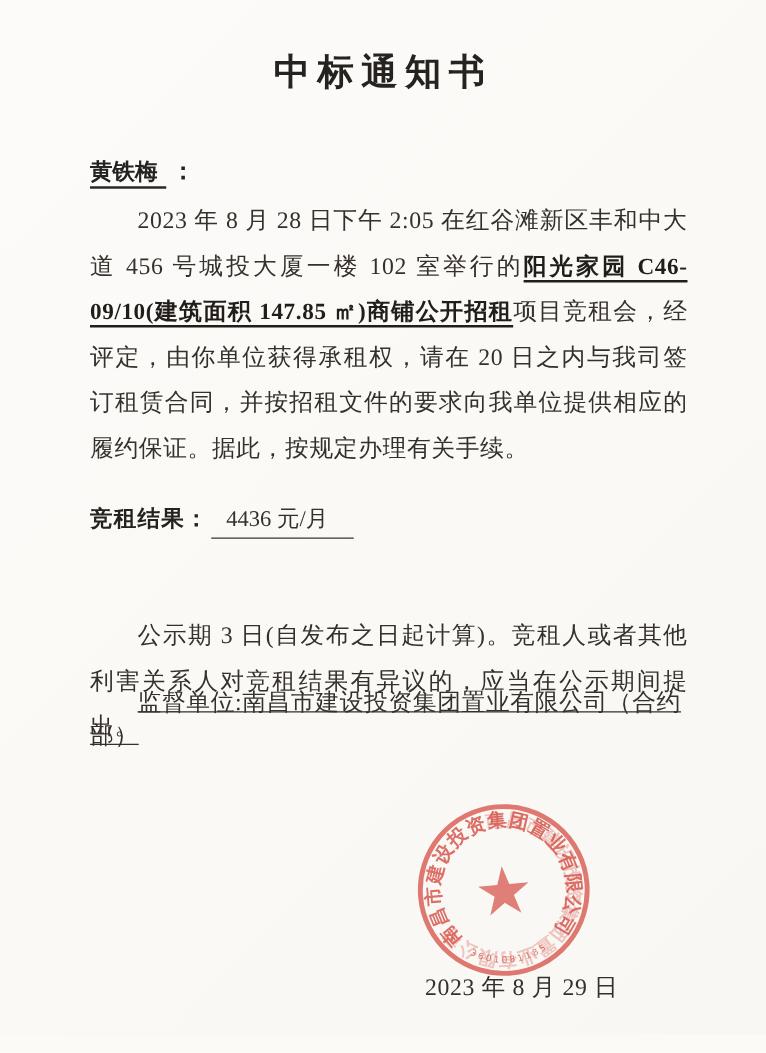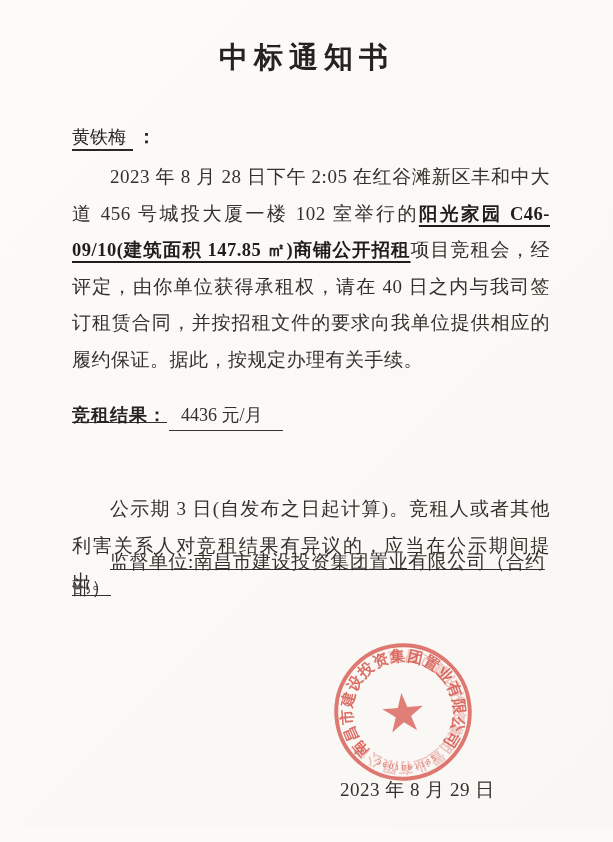--- a/index.html
+++ b/index.html
@@ -16,40 +16,40 @@
   }
   .doc-title{
     position:absolute;top:38px;left:0;right:0;
     text-align:center;font-size:29px;font-weight:700;
     letter-spacing:6px;color:#262220;
   }
   .addressee-line{
     position:absolute;top:124px;left:72px;font-size:19px;
   }
   .addressee-name{
-    font-weight:400;color:#262220;font-size:18px;
+    font-weight:700;color:#262220;font-size:18px;
     border-bottom:2px solid #2c2826;padding:0 7px 2px 0;text-align:center;
   }
   .addressee-colon{font-weight:700;margin-left:4px;color:#262220;}
   .para{
     position:absolute;left:72px;width:478px;
     font-size:19px;line-height:36.5px;
     text-align:justify;text-indent:2em;
     letter-spacing:0.5px;
   }
   .para-1{top:159px;}
   .para-2{top:475px;margin-top:16px;}
   .hl{
     font-weight:700;color:#211d1b;font-size:18.5px;
     text-decoration:underline;
     text-underline-offset:5px;
     text-decoration-thickness:1.5px;
   }
   .result-line{
-    position:absolute;top:403px;left:72px;font-size:19px;text-decoration:underline;
+    position:absolute;top:403px;left:72px;font-size:19px;
   }
   .result-label{font-weight:700;font-size:18px;color:#262220;letter-spacing:1px;}
   .result-value{
     display:inline-block;font-size:18px;color:#35302c;
     border-bottom:1.6px solid #3a3531;
     padding:0 20px 3px 12px;margin-left:2px;
   }
   .indent-line{
     position:absolute;left:72px;font-size:19px;letter-spacing:0.5px;
     text-indent:2em;width:500px;text-decoration:underline;
@@ -75,21 +75,21 @@
 
 <div class="page">
 
   <div class="doc-title">中标通知书</div>
 
   <div class="addressee-line">
     <span class="addressee-name">黄铁梅</span><span class="addressee-colon">：</span>
   </div>
 
   <div class="para para-1">
-    <span>2023 年 8 月 28 日下午 2:05 在红谷滩新区丰和中大道 456 号城投大厦一楼 102 室举行的</span><span class="hl">阳光家园 C46-09/10(建筑面积 147.85 ㎡)商铺公开招租</span><span>项目竞租会，经评定，由你单位获得承租权，请在 40 日之内与我司签订租赁合同，并按招租文件的要求向我单位提供相应的履约保证。据此，按规定办理有关手续。</span>
+    <span>2023 年 8 月 28 日下午 2:05 在红谷滩新区丰和中大道 456 号城投大厦一楼 102 室举行的</span><span class="hl">阳光家园 C46-09/10(建筑面积 147.85 ㎡)商铺公开招租</span><span>项目竞租会，经评定，由你单位获得承租权，请在 20 日之内与我司签订租赁合同，并按招租文件的要求向我单位提供相应的履约保证。据此，按规定办理有关手续。</span>
   </div>
 
   <div class="result-line">
     <span class="result-label">竞租结果：</span><span class="result-value">4436 元/月</span>
   </div>
 
   <div class="para para-2">公示期 3 日(自发布之日起计算)。竞租人或者其他利害关系人对竞租结果有异议的，应当在公示期间提出。</div>
 
   <div class="indent-line supervisor-line">监督单位:南昌市建设投资集团置业有限公司（合约部）</div>
 

